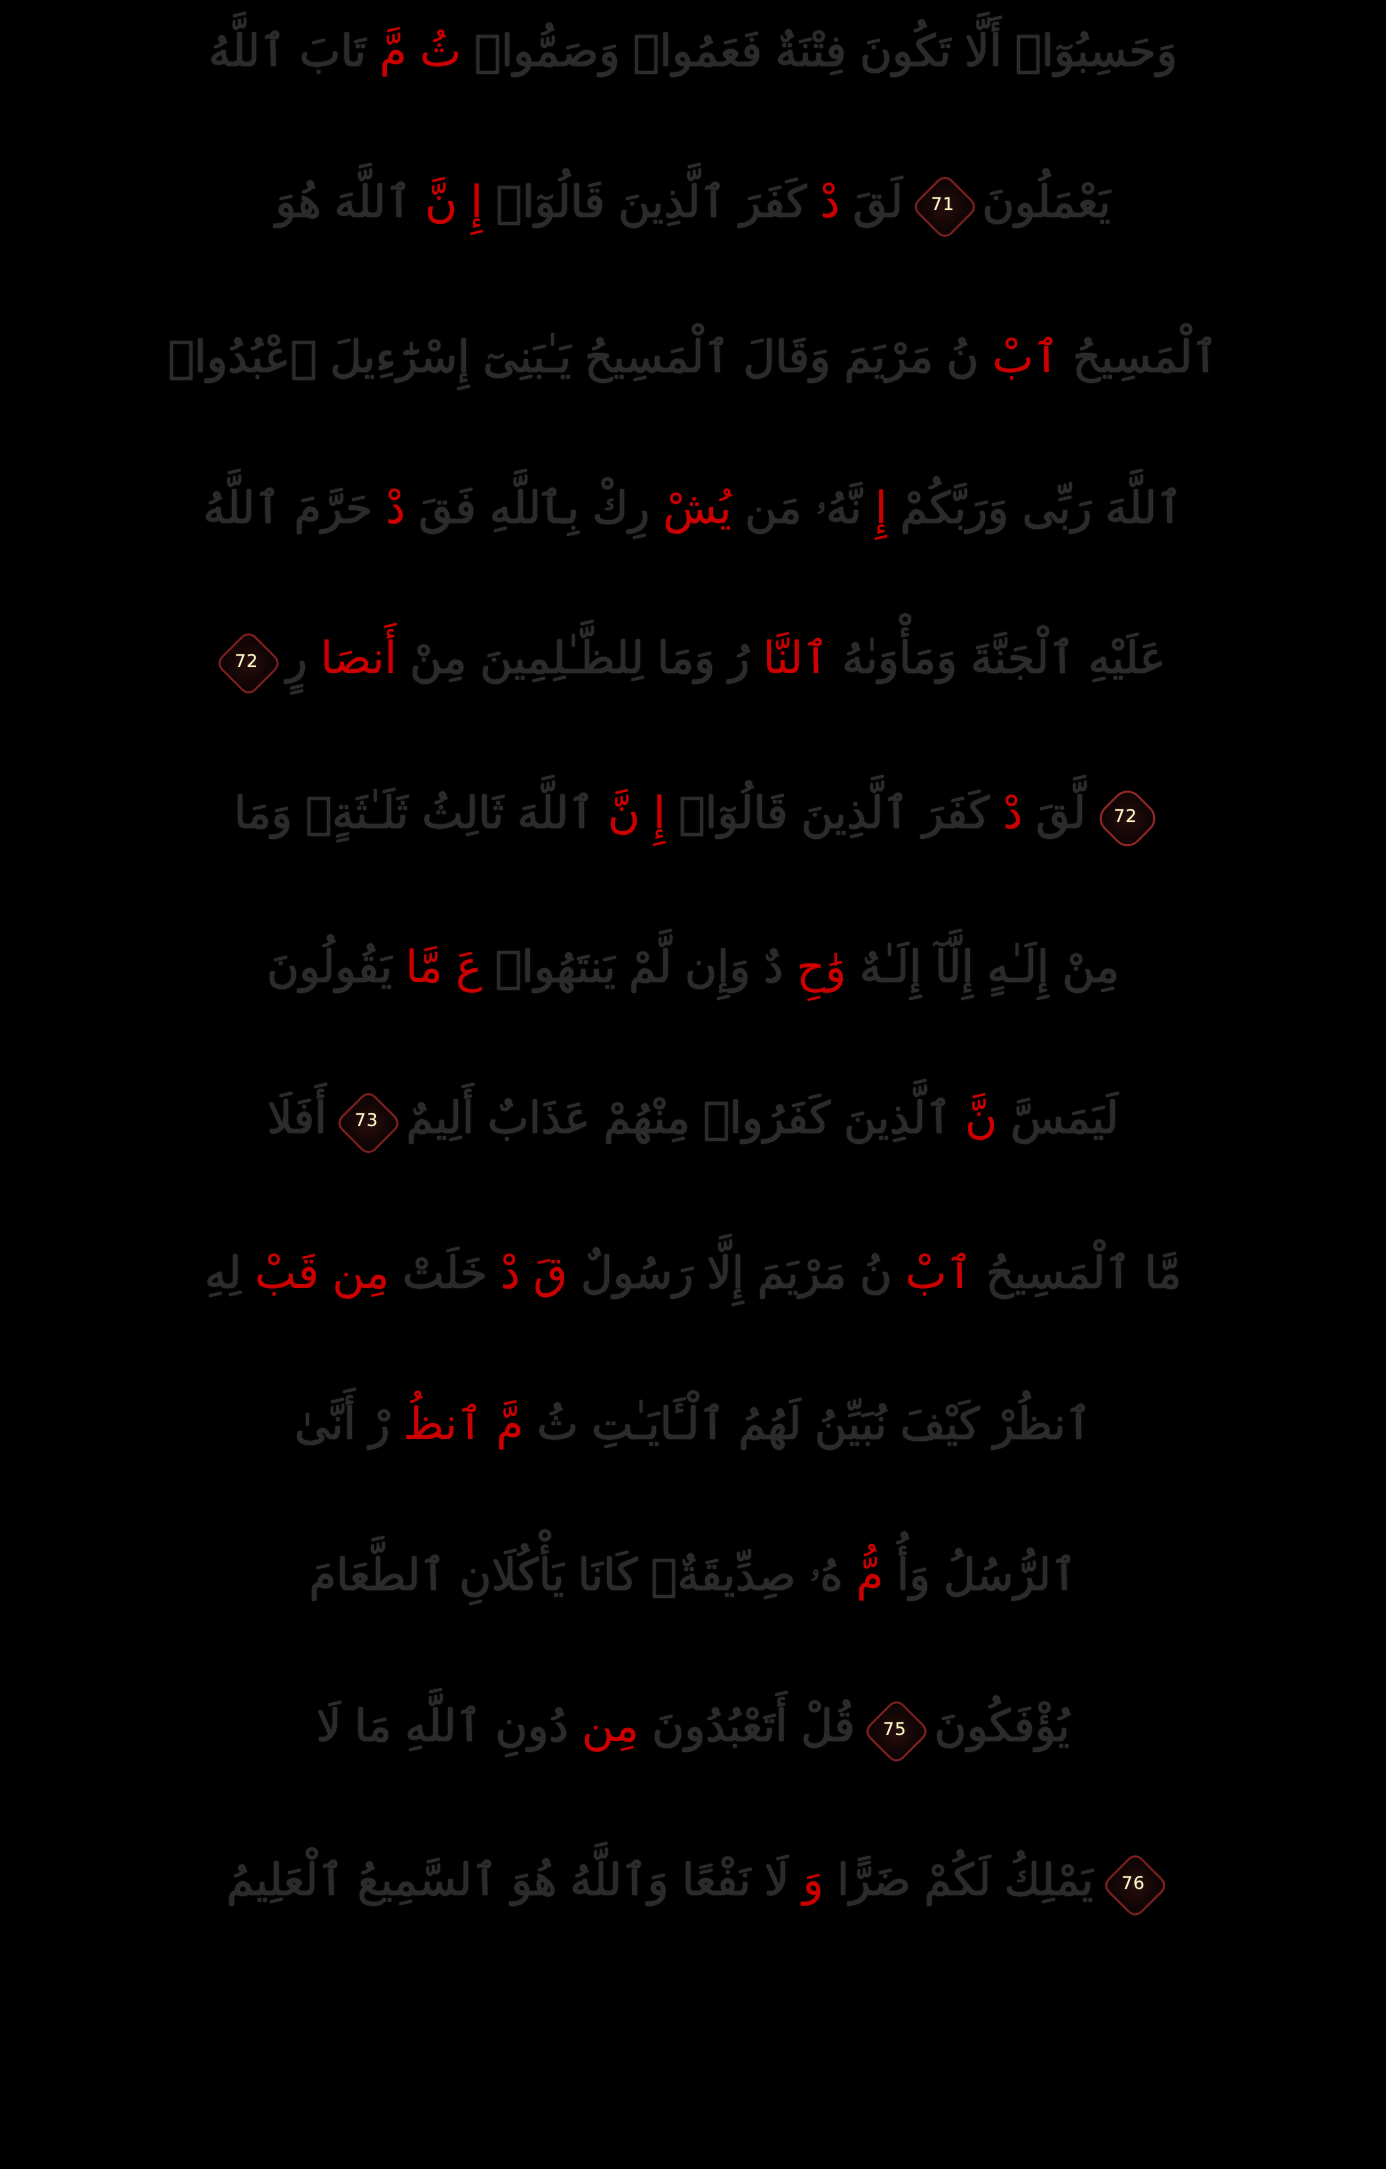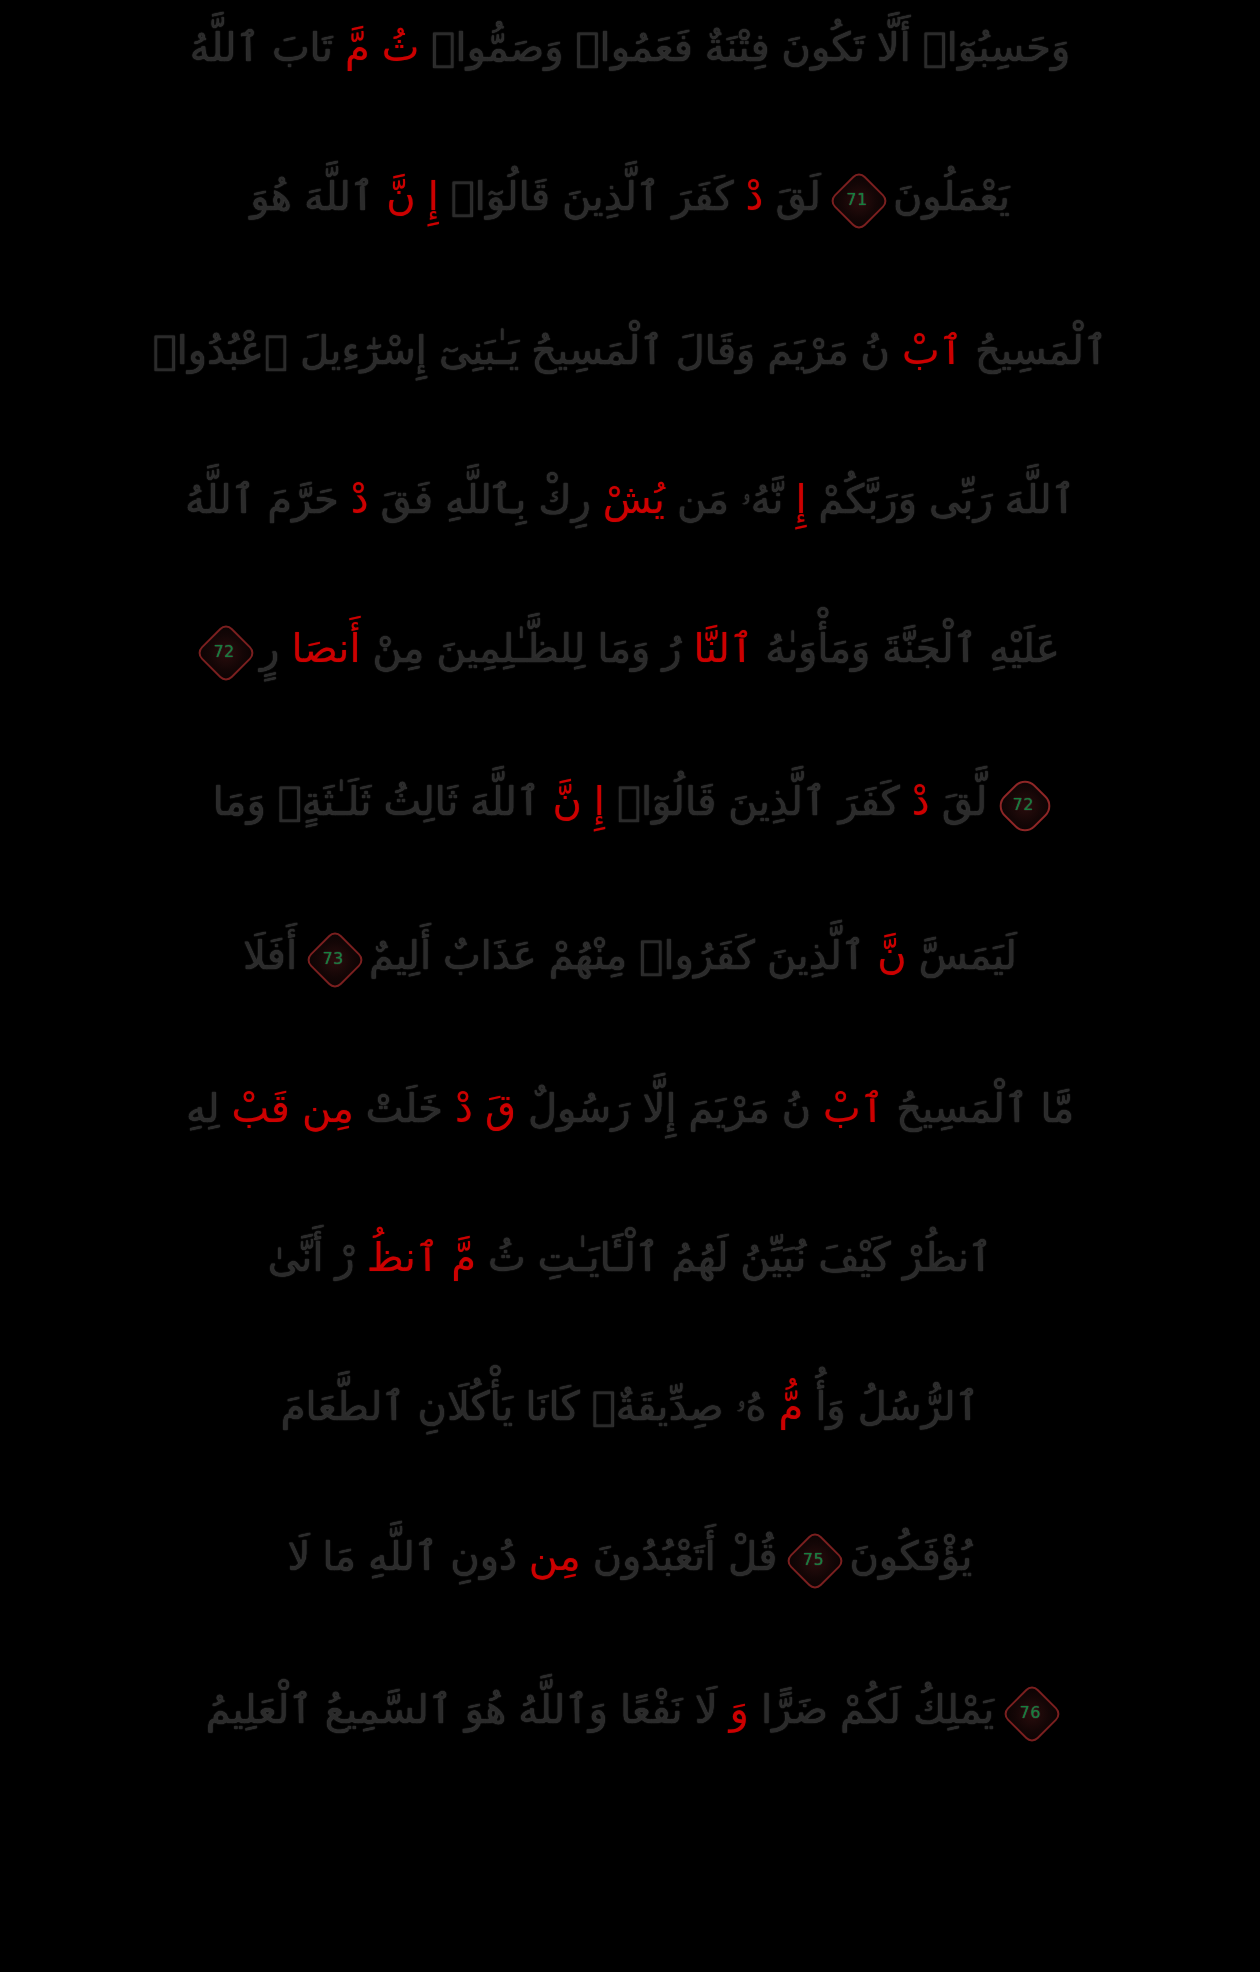--- a/index.html
+++ b/index.html
@@ -71,41 +71,42 @@
     margin-left: -20px;
     margin-top: -20px;
     border: 2px solid #7a1f1f;
     background: radial-gradient(circle at 50% 50%, #2a0d0d 0%, #140606 60%, #0a0303 100%);
     transform: rotate(45deg);
     border-radius: 9px;
   }
   .ayah-mark .num {
     position: relative;
     z-index: 2;
-    color: #15803d;
+    color: #fef9c3;
     font-size: 16px;
     direction: ltr;
     unicode-bidi: normal;
   }
   .ayah-mark.fancy .ring {
     border-color: #8d2626;
     border-radius: 14px;
   }
 </style>
 </head>
 <body>
 
 <div class="page">
   <div class="mushaf" id="mushaf">
       <div class="line"><span class="w">وَحَسِبُوٓا۟</span><span class="w">أَلَّا</span><span class="w">تَكُونَ</span><span class="w">فِتْنَةٌ</span><span class="w">فَعَمُوا۟</span><span class="w">وَصَمُّوا۟</span><span class="w red">ثُ</span><span class="w red">مَّ</span><span class="w">تَابَ</span><span class="w">ٱللَّهُ</span></div>
       <div class="line"><span class="w">يَعْمَلُونَ</span><span class="ayah-mark"><span class="ring"></span><span class="num">71</span></span><span class="w">لَقَ</span><span class="w red">دْ</span><span class="w">كَفَرَ</span><span class="w">ٱلَّذِينَ</span><span class="w">قَالُوٓا۟</span><span class="w red">إِ</span><span class="w red">نَّ</span><span class="w">ٱللَّهَ</span><span class="w">هُوَ</span></div>
       <div class="line"><span class="w">ٱلْمَسِيحُ</span><span class="w red">ٱبْ</span><span class="w">نُ</span><span class="w">مَرْيَمَ</span><span class="w">وَقَالَ</span><span class="w">ٱلْمَسِيحُ</span><span class="w">يَـٰبَنِىٓ</span><span class="w">إِسْرَٰٓءِيلَ</span><span class="w">ٱعْبُدُوا۟</span></div>
       <div class="line"><span class="w">ٱللَّهَ</span><span class="w">رَبِّى</span><span class="w">وَرَبَّكُمْ</span><span class="w red">إِ</span><span class="w">نَّهُۥ</span><span class="w">مَن</span><span class="w red">يُشْ</span><span class="w">رِكْ</span><span class="w">بِٱللَّهِ</span><span class="w">فَقَ</span><span class="w red">دْ</span><span class="w">حَرَّمَ</span><span class="w">ٱللَّهُ</span></div>
       <div class="line"><span class="w">عَلَيْهِ</span><span class="w">ٱلْجَنَّةَ</span><span class="w">وَمَأْوَىٰهُ</span><span class="w red">ٱلنَّا</span><span class="w">رُ</span><span class="w">وَمَا</span><span class="w">لِلظَّـٰلِمِينَ</span><span class="w">مِنْ</span><span class="w red">أَنصَا</span><span class="w">رٍ</span><span class="ayah-mark"><span class="ring"></span><span class="num">72</span></span></div>
       <div class="line"><span class="ayah-mark fancy"><span class="ring"></span><span class="num">72</span></span><span class="w">لَّقَ</span><span class="w red">دْ</span><span class="w">كَفَرَ</span><span class="w">ٱلَّذِينَ</span><span class="w">قَالُوٓا۟</span><span class="w red">إِ</span><span class="w red">نَّ</span><span class="w">ٱللَّهَ</span><span class="w">ثَالِثُ</span><span class="w">ثَلَـٰثَةٍۘ</span><span class="w">وَمَا</span></div>
+      <div class="line"><span class="w">مِنْ</span><span class="w">إِلَـٰهٍ</span><span class="w">إِلَّآ</span><span class="w">إِلَـٰهٌ</span><span class="w red">وَٰحِ</span><span class="w">دٌ</span><span class="w">وَإِن</span><span class="w">لَّمْ</span><span class="w">يَنتَهُوا۟</span><span class="w red">عَ</span><span class="w red">مَّا</span><span class="w">يَقُولُونَ</span></div>
       <div class="line"><span class="w">لَيَمَسَّ</span><span class="w red">نَّ</span><span class="w">ٱلَّذِينَ</span><span class="w">كَفَرُوا۟</span><span class="w">مِنْهُمْ</span><span class="w">عَذَابٌ</span><span class="w">أَلِيمٌ</span><span class="ayah-mark"><span class="ring"></span><span class="num">73</span></span><span class="w">أَفَلَا</span></div>
       <div class="line"><span class="w">مَّا</span><span class="w">ٱلْمَسِيحُ</span><span class="w red">ٱبْ</span><span class="w">نُ</span><span class="w">مَرْيَمَ</span><span class="w">إِلَّا</span><span class="w">رَسُولٌ</span><span class="w red">قَ</span><span class="w red">دْ</span><span class="w">خَلَتْ</span><span class="w red">مِن</span><span class="w red">قَبْ</span><span class="w">لِهِ</span></div>
       <div class="line"><span class="w">ٱنظُرْ</span><span class="w">كَيْفَ</span><span class="w">نُبَيِّنُ</span><span class="w">لَهُمُ</span><span class="w">ٱلْـَٔايَـٰتِ</span><span class="w">ثُ</span><span class="w red">مَّ</span><span class="w red">ٱنظُ</span><span class="w">رْ</span><span class="w">أَنَّىٰ</span></div>
       <div class="line"><span class="w">ٱلرُّسُلُ</span><span class="w">وَأُ</span><span class="w red">مُّ</span><span class="w">هُۥ</span><span class="w">صِدِّيقَةٌۖ</span><span class="w">كَانَا</span><span class="w">يَأْكُلَانِ</span><span class="w">ٱلطَّعَامَ</span></div>
       <div class="line"><span class="w">يُؤْفَكُونَ</span><span class="ayah-mark"><span class="ring"></span><span class="num">75</span></span><span class="w">قُلْ</span><span class="w">أَتَعْبُدُونَ</span><span class="w red">مِن</span><span class="w">دُونِ</span><span class="w">ٱللَّهِ</span><span class="w">مَا</span><span class="w">لَا</span></div>
       <div class="line"><span class="ayah-mark"><span class="ring"></span><span class="num">76</span></span><span class="w">يَمْلِكُ</span><span class="w">لَكُمْ</span><span class="w">ضَرًّا</span><span class="w red">وَ</span><span class="w">لَا</span><span class="w">نَفْعًا</span><span class="w">وَٱللَّهُ</span><span class="w">هُوَ</span><span class="w">ٱلسَّمِيعُ</span><span class="w">ٱلْعَلِيمُ</span></div>
     </div>
 </div>
 
 </body></html>

